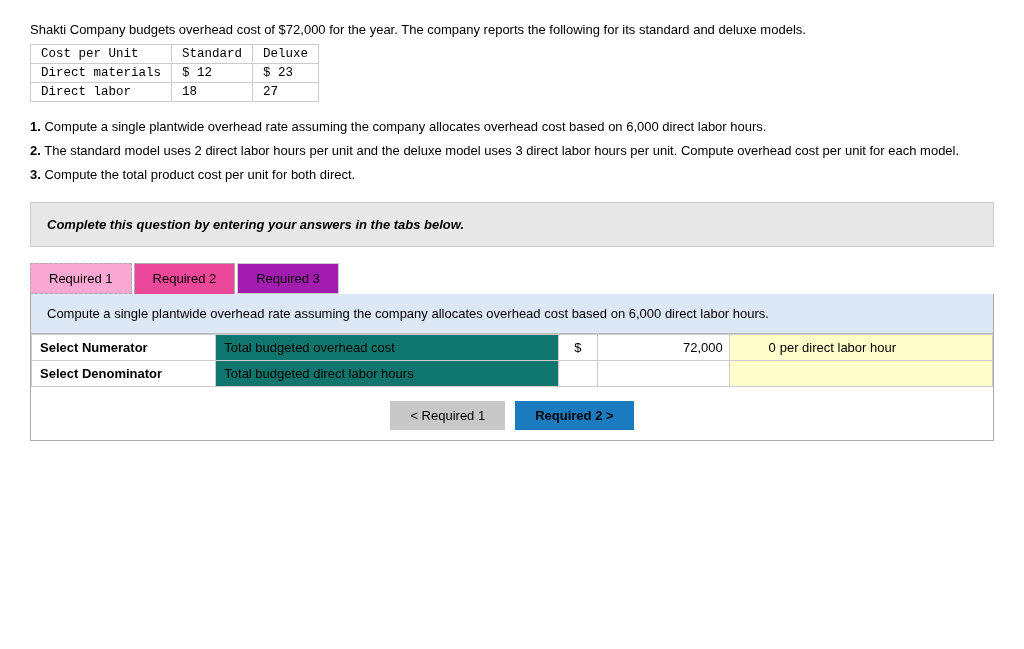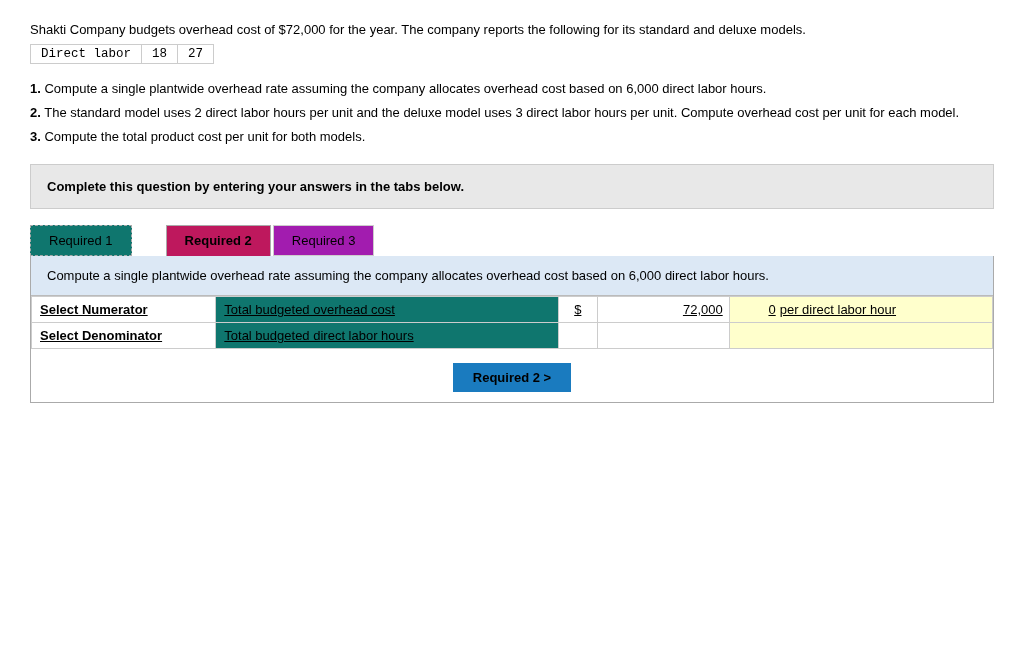--- a/index.html
+++ b/index.html
@@ -36,62 +36,61 @@
     .numbered-list p { margin-bottom: 2px; }
     .instructions-box {
       background: #e8e8e8;
       border: 1px solid #ccc;
       padding: 14px 16px;
       margin-bottom: 16px;
       font-size: 13px;
     }
     .instructions-box .inst-text {
       font-weight: bold;
+      font-style: italic;
     }
     .tabs-container {
       margin-bottom: 0;
     }
     .tabs-row {
       display: flex;
       gap: 0;
       margin-bottom: 0;
     }
     .tab {
       padding: 7px 18px;
       border: 1px solid #ccc;
       background: #a21caf;
       cursor: pointer;
       font-size: 13px;
       margin-right: 2px;
     }
     .tab.active {
-      background: #be185d;
+      background: #ec4899;
       border-bottom: 1px solid #fff;
-      font-weight: bold;
+      font-weight: normal;
       border: 1px solid #aaa;
       border-bottom: none;
-      margin-left: 32px;
     }
     .tab.dashed {
       border: 1px dashed #aaa;
-      background: #0f766e;
+      background: #f9a8d4;
     }
     .tab-content {
       border: 1px solid #aaa;
       border-top: none;
     }
     .tab-description {
       background: #dce8f5;
       padding: 12px 16px;
       font-size: 13px;
       border-bottom: 1px solid #bbb;
     }
     .data-table-container {
       padding: 0;
-      text-decoration: underline;
     }
     .data-table {
       width: 100%;
       border-collapse: collapse;
       font-size: 13px;
     }
     .data-table td {
       border: 1px solid #ccc;
       padding: 5px 8px;
     }
@@ -157,32 +156,42 @@
       font-weight: bold;
     }
   </style>
 </head>
 <body>
 
 <p class="intro-text">Shakti Company budgets overhead cost of $72,000 for the year. The company reports the following for its standard and deluxe models.</p>
 
 <table class="cost-table">
   <tbody>
+    <tr>
+      <td>Cost per Unit</td>
+      <td>Standard</td>
+      <td>Deluxe</td>
+    </tr>
+    <tr>
+      <td>Direct materials</td>
+      <td>$ 12</td>
+      <td>$ 23</td>
+    </tr>
     <tr>
       <td>Direct labor</td>
       <td>18</td>
       <td>27</td>
     </tr>
   </tbody>
 </table>
 
 <div class="numbered-list">
   <p><strong><span>1.</span></strong> <span>Compute a single plantwide overhead rate assuming the company allocates overhead cost based on 6,000 direct labor hours.</span></p>
   <p><strong><span>2.</span></strong> <span>The standard model uses 2 direct labor hours per unit and the deluxe model uses 3 direct labor hours per unit. Compute overhead cost per unit for each model.</span></p>
-  <p><strong><span>3.</span></strong> <span>Compute the total product cost per unit for both models.</span></p>
+  <p><strong><span>3.</span></strong> <span>Compute the total product cost per unit for both direct.</span></p>
 </div>
 
 <div class="instructions-box">
   <span class="inst-text">Complete this question by entering your answers in the tabs below.</span>
 </div>
 
 <div class="tabs-container">
   <div class="tabs-row">
     <div class="tab dashed">
       <span>Required 1</span>
@@ -227,16 +236,17 @@
             </td>
             <td class="dollar-cell"></td>
             <td class="value-cell"></td>
             <td class="result-cell"></td>
           </tr>
         </tbody>
       </table>
     </div>
 
     <div class="navigation-buttons">
+      <button class="nav-btn prev">&lt; Required 1</button>
       <button class="nav-btn next">Required 2 &gt;</button>
     </div>
   </div>
 </div>
 
 </body></html>

